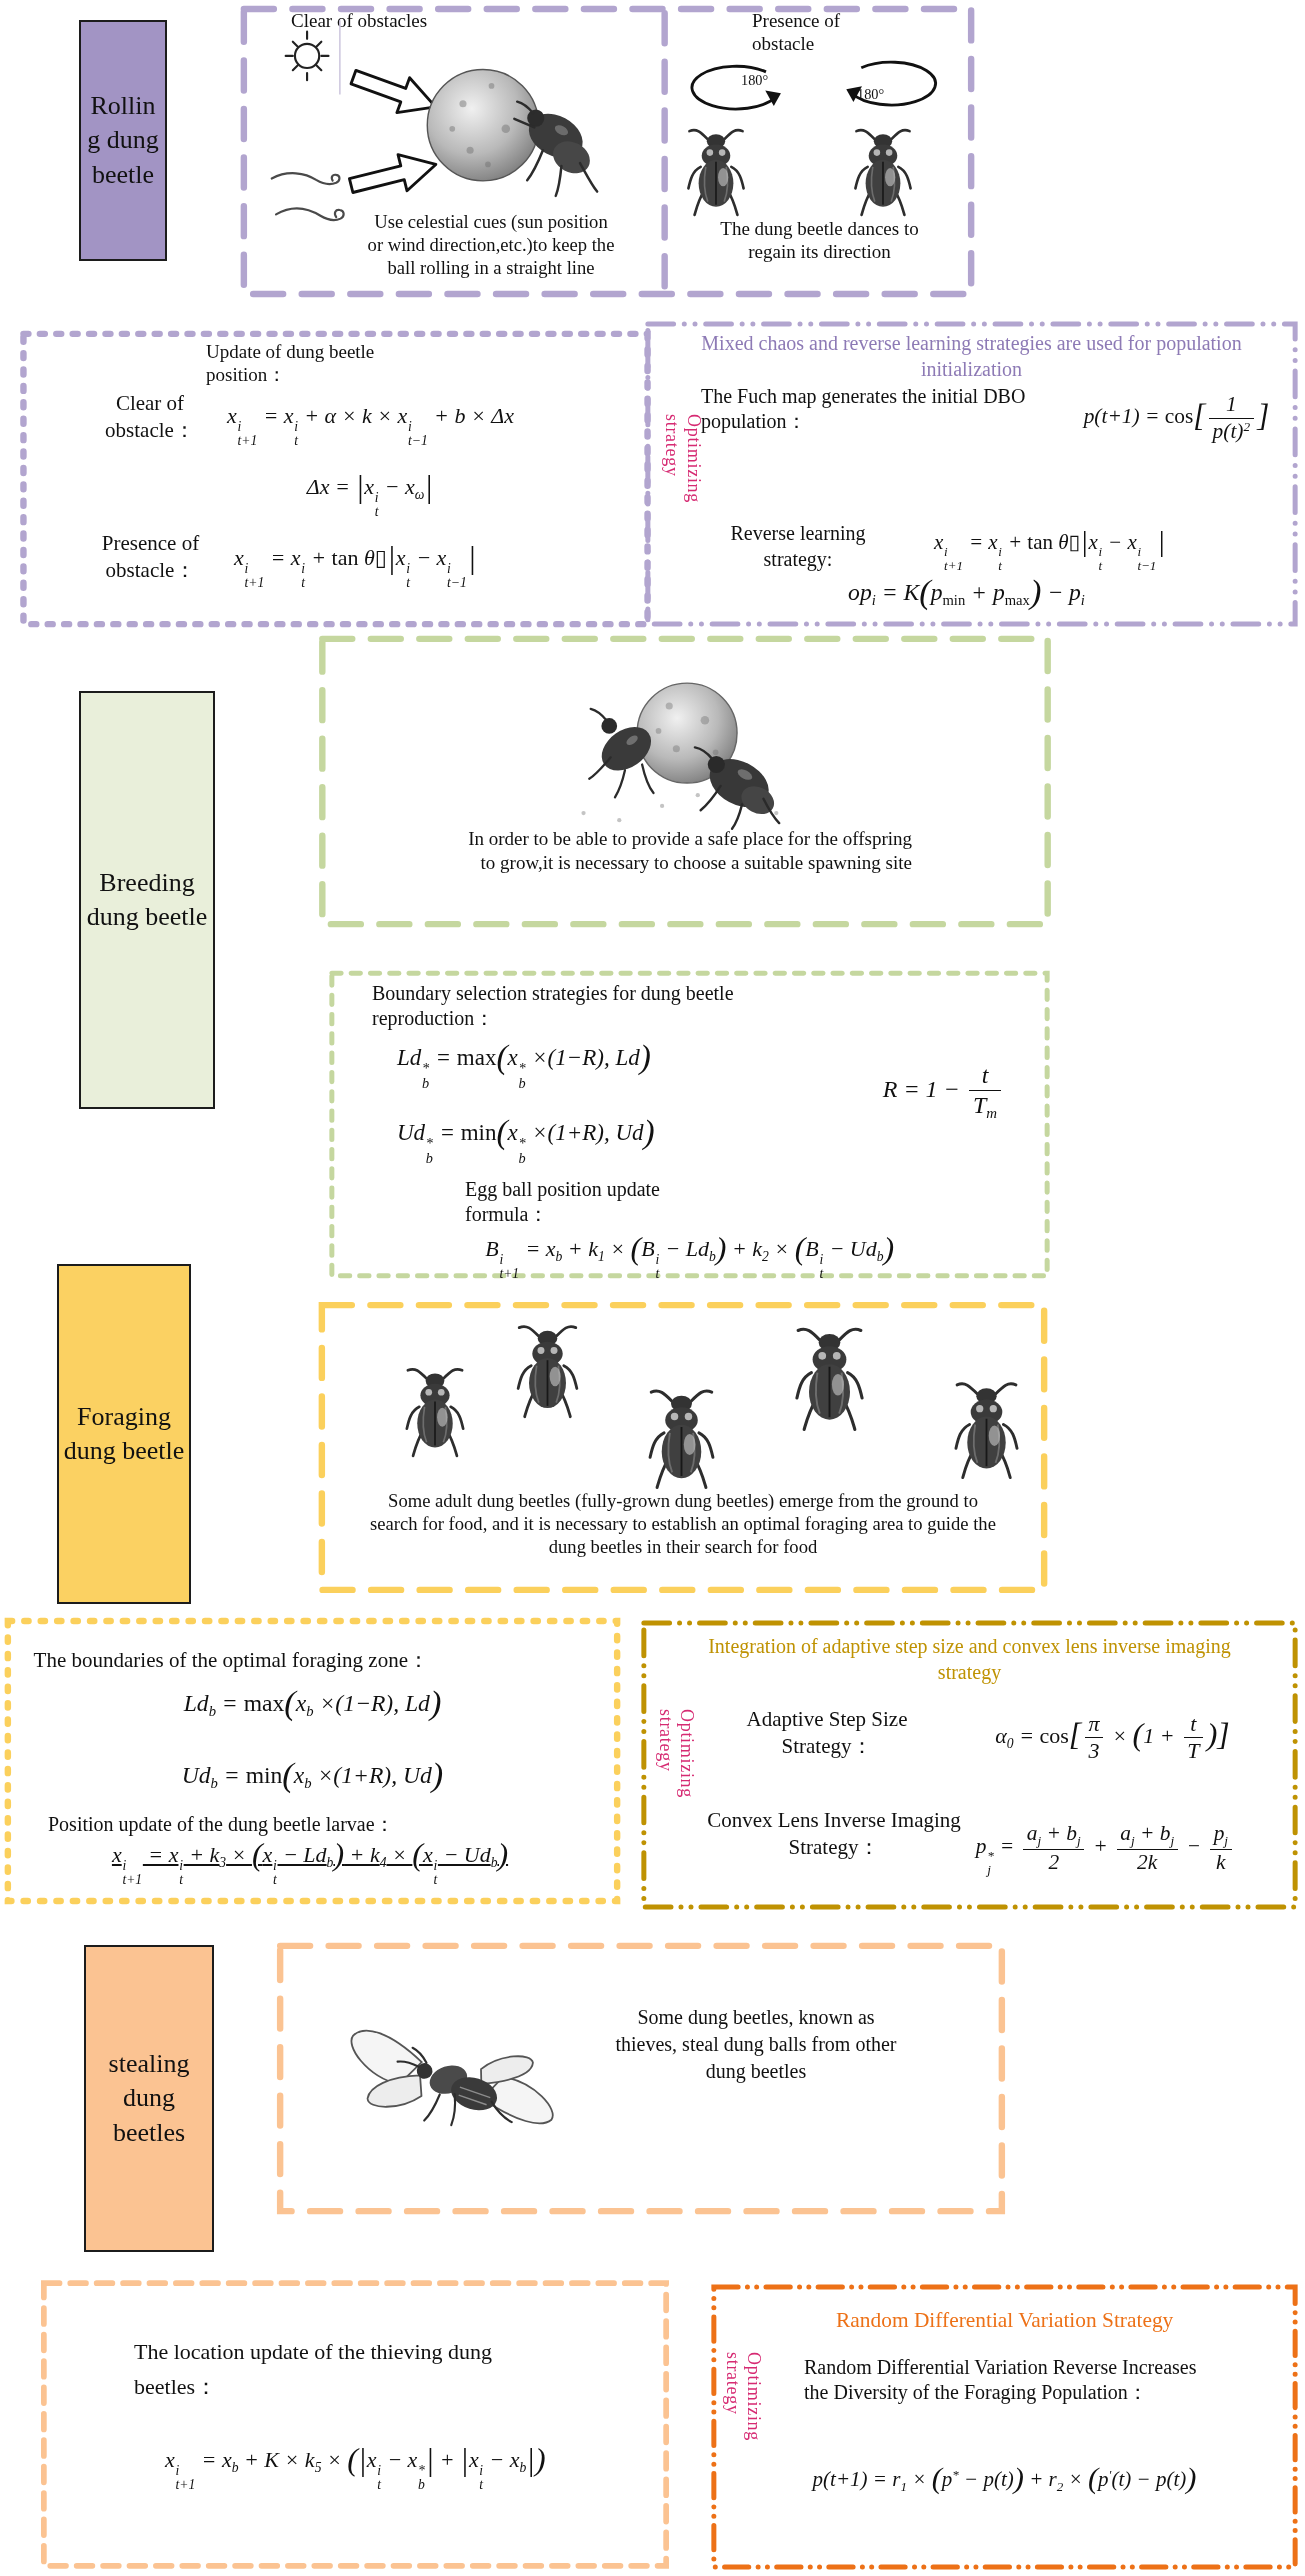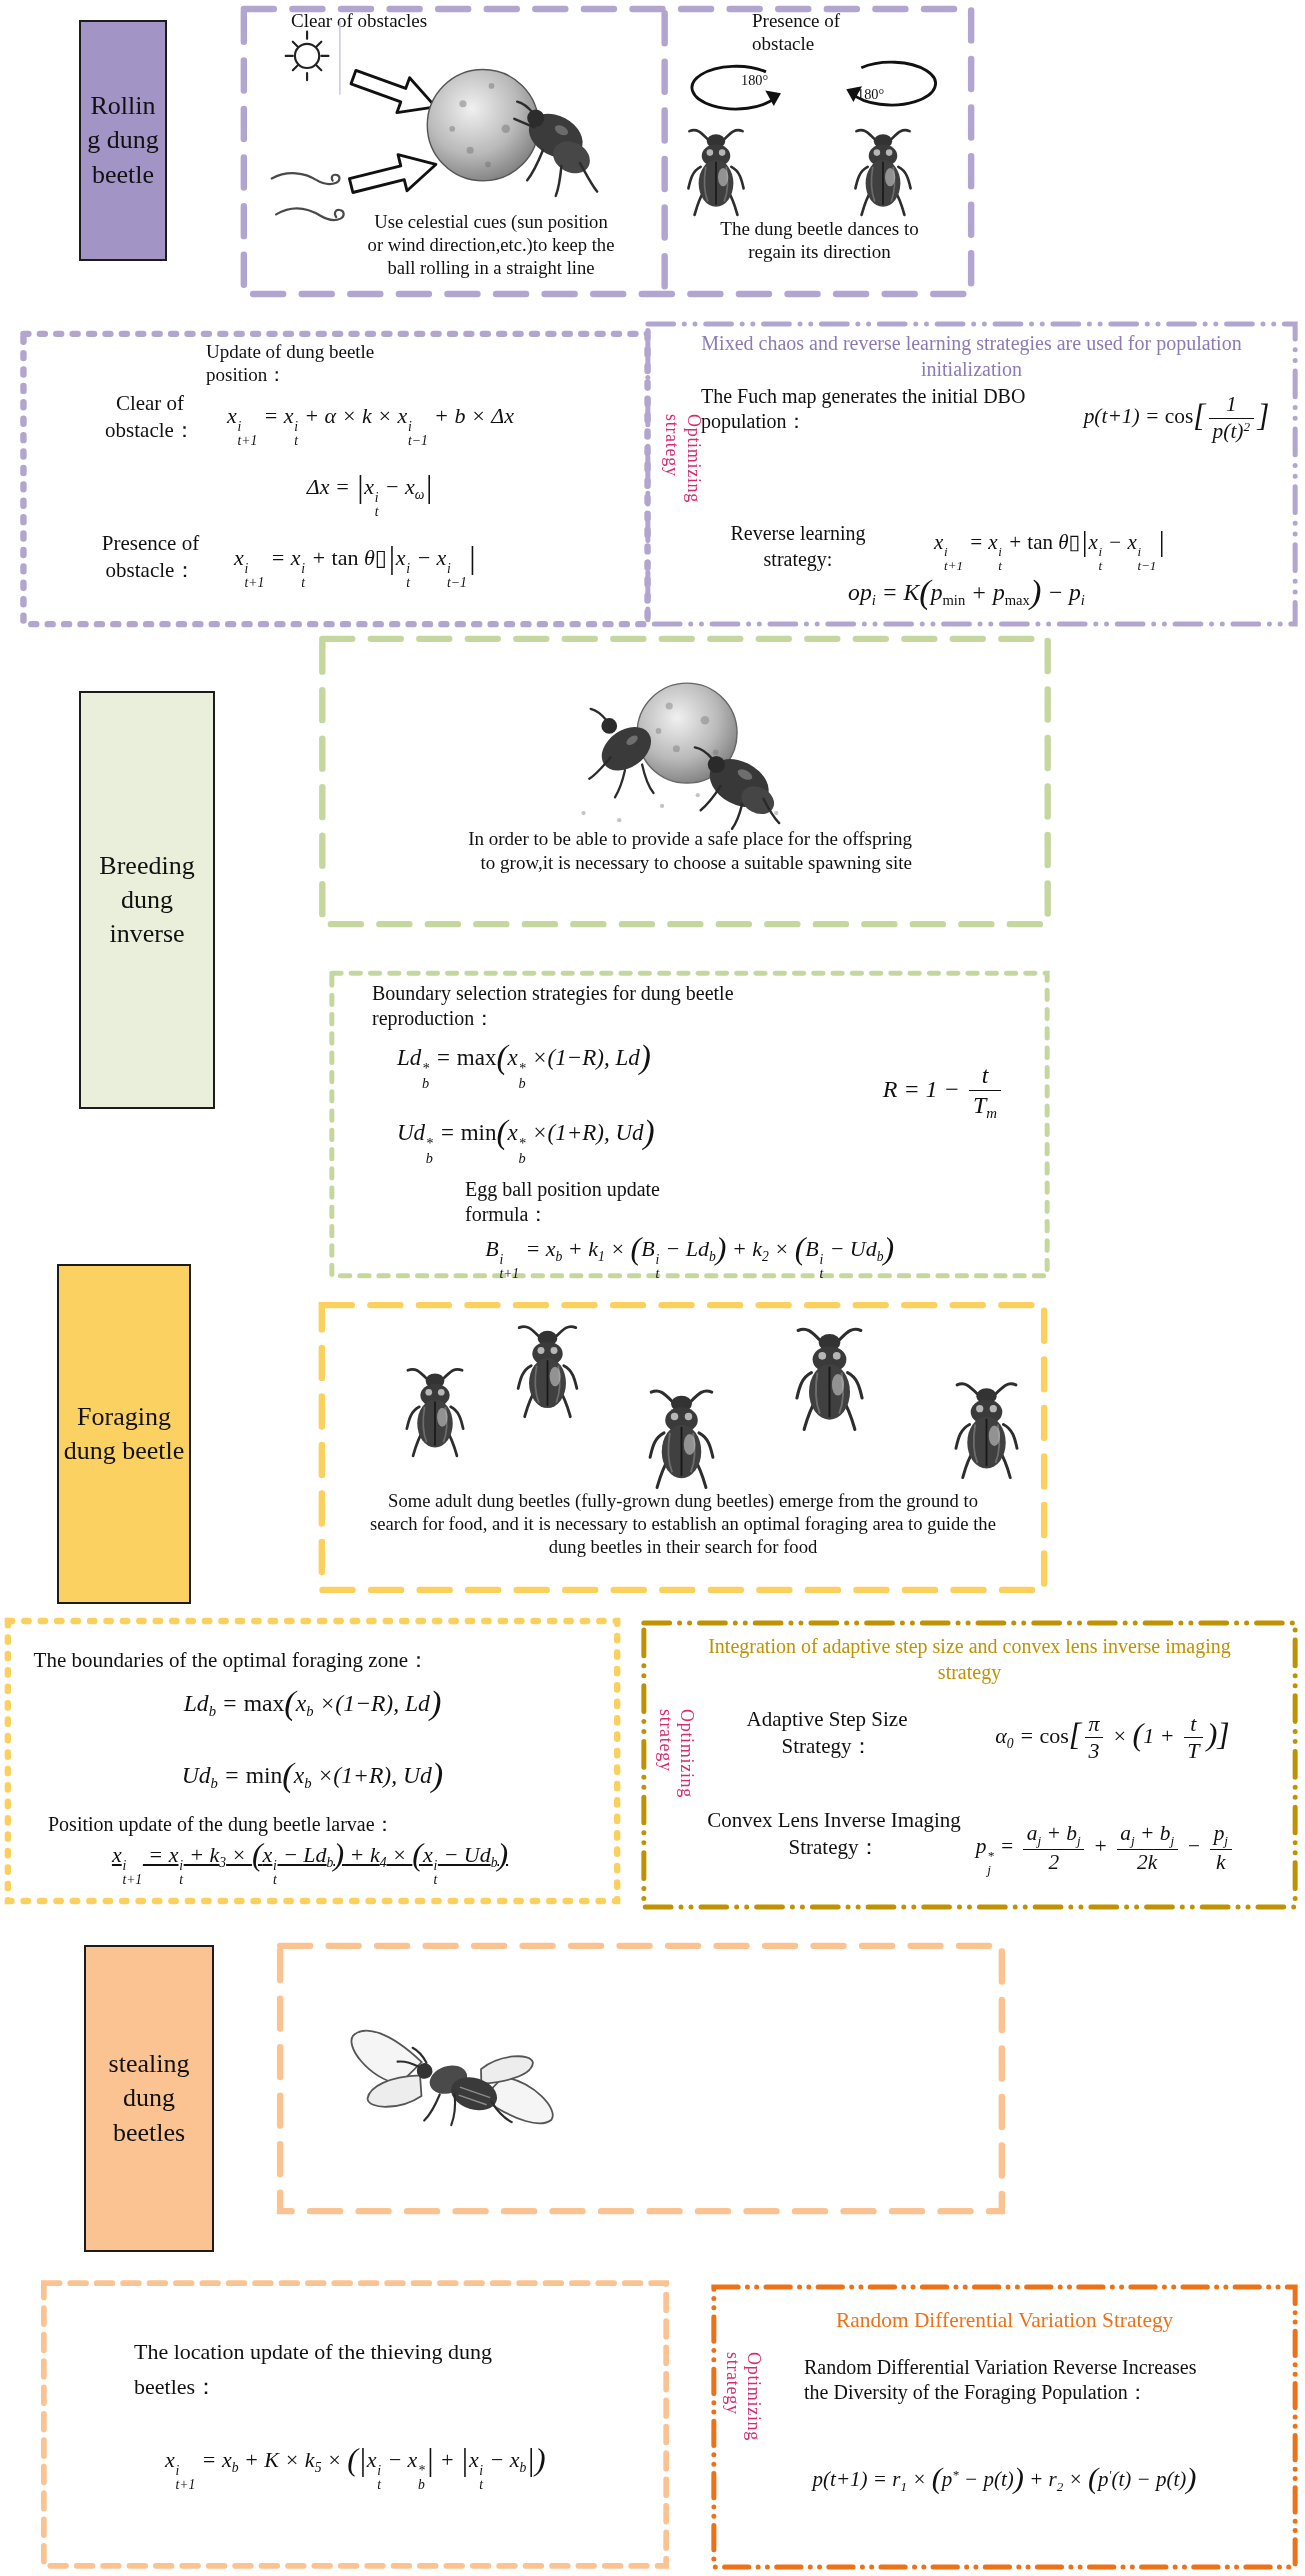--- a/index.html
+++ b/index.html
@@ -216,21 +216,21 @@
         <span class="ssup">i</span>
         <span class="ssub">t</span>
       </span> − x<span class="ss">
         <span class="ssup">i</span>
         <span class="ssub">t−1</span>
       </span><span class="big">|</span></div>
   <div class="math ctr" style="left:93px;top:254px;width:457px;font-size:23.6px;">op<sub>i</sub> = K<span class="big">(</span>p<sub><span class="rm">min</span></sub> + p<sub><span class="rm">max</span></sub><span class="big">)</span> − p<sub>i</sub></div>
 </div>
 
 <div class="labelbox" style="left:79px;top:691px;width:136px;height:418px;background:var(--green-fill);">
-  <span>Breeding dung inverse</span>
+  <span>Breeding dung beetle</span>
 </div>
 
 <div class="box" style="left:319px;top:636px;width:732px;height:291px;">
   <svg class="bsvg" viewBox="0 0 1025 408" width="732" height="291">
     <rect style="stroke:var(--green-dash)" stroke-width="9" stroke-dasharray="42 26"></rect>
   </svg>
   <svg class="abs" style="left:236px;top:27px;" width="257" height="168" viewBox="0 0 360 235">
     <circle cx="185" cy="98" r="70" fill="url(#ballg)" stroke="#666" stroke-width="2"></circle>
     <g fill="#6f6f6f" opacity=".4">
       <circle cx="160" cy="60" r="5"></circle>
@@ -411,20 +411,21 @@
       <circle cx="120" cy="108" r="11" fill="#333"></circle>
       <g stroke="#2d2d2d" stroke-width="3" fill="none" stroke-linecap="round">
         <path d="M114,100 C104,90 98,86 88,84"></path>
           <path d="M126,98 C124,86 120,78 114,72"></path>
         <path d="M130,146 C118,160 110,168 98,174"></path>
           <path d="M150,152 C146,170 140,182 132,192"></path>
         <path d="M196,178 C200,196 206,206 214,214"></path>
       </g>
     </g>
   </svg>
+  <div class="cap" style="left:336px;top:61px;width:286px;font-size:20px;line-height:1.35;">Some dung beetles, known as thieves, steal dung balls from other dung beetles</div>
 </div>
 
 <div class="box" style="left:41px;top:2280px;width:628px;height:289px;">
   <svg class="bsvg" viewBox="0 0 880 404" width="628" height="289">
     <rect style="stroke:var(--orange-fill)" stroke-width="8" stroke-dasharray="22 15"></rect>
   </svg>
   <div class="ttl" style="left:93px;top:54px;width:443px;font-size:22px;line-height:1.6;">The location update of the thieving dung beetles：</div>
   <div class="math ctr" style="left:21.4px;top:164px;width:586px;">x<span class="ss">
         <span class="ssup">i</span>
         <span class="ssub">t+1</span>

